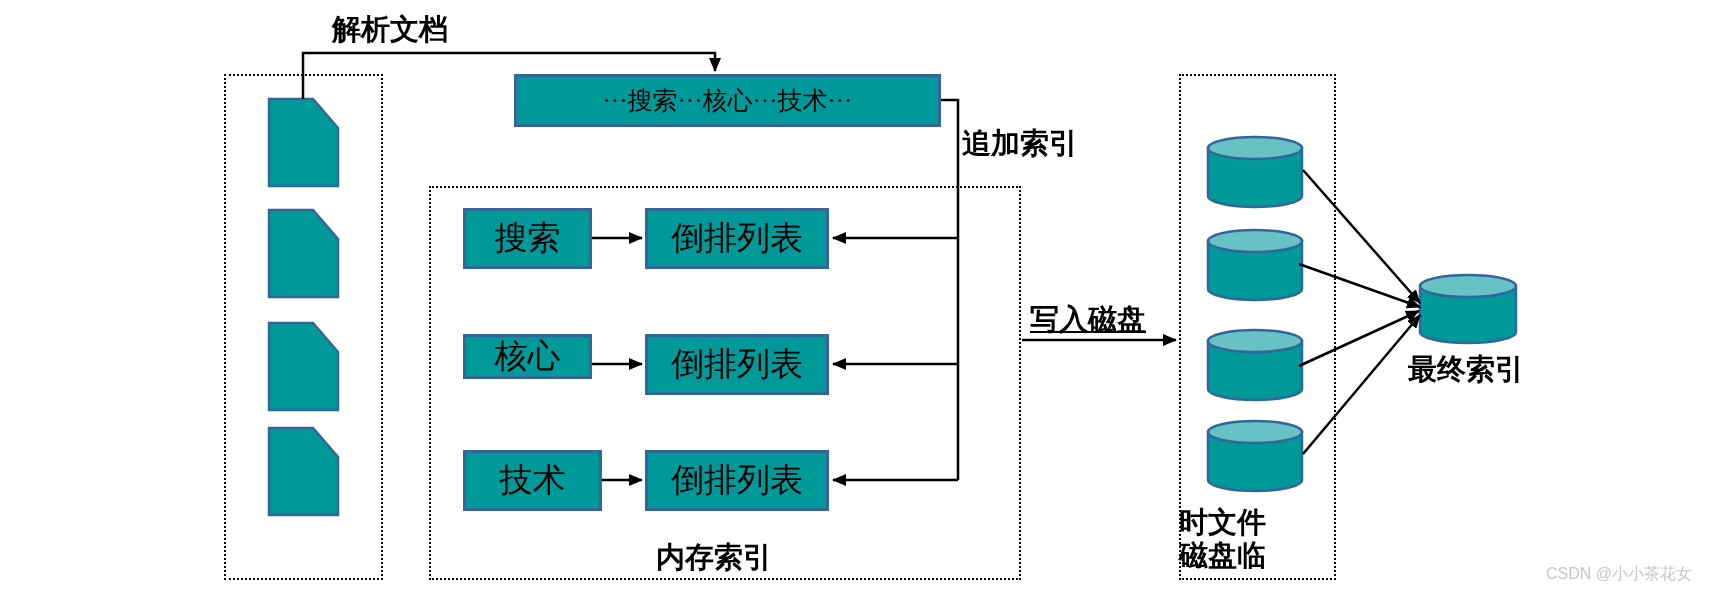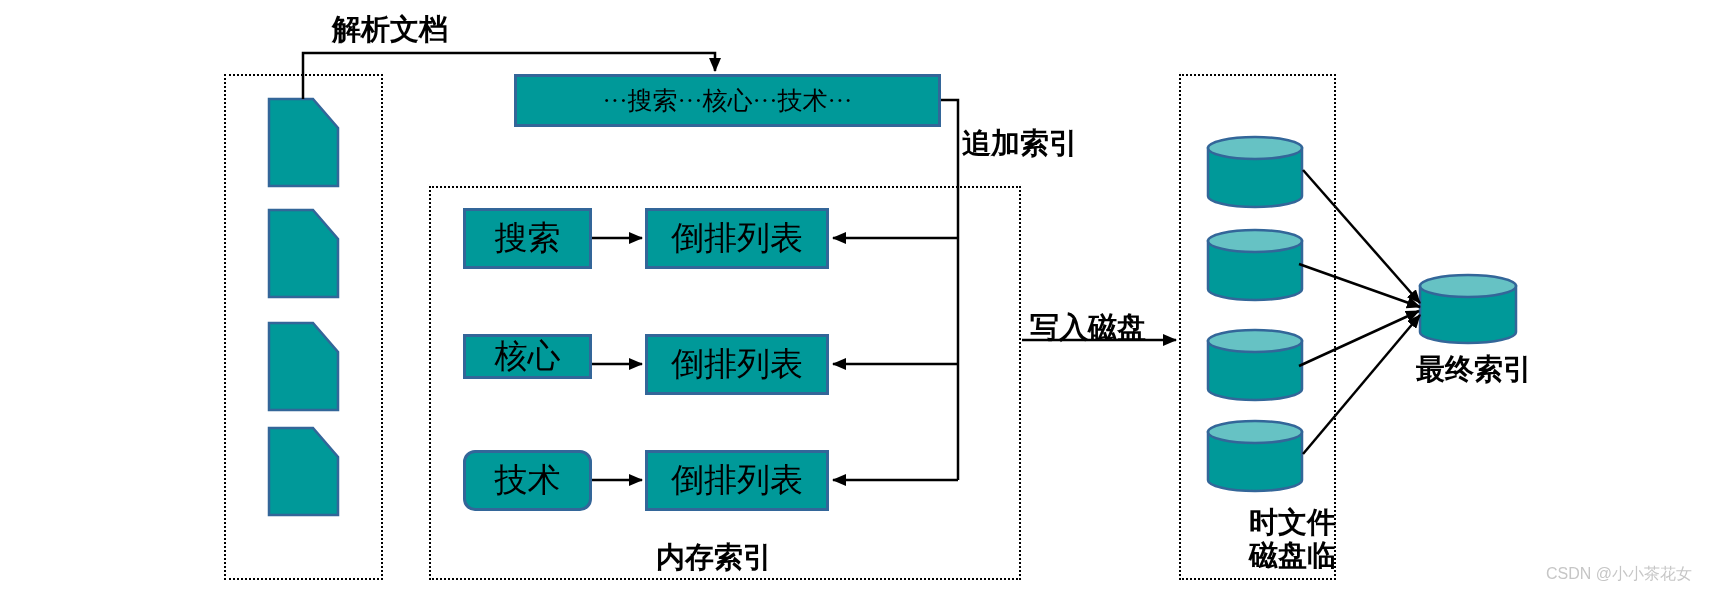--- a/index.html
+++ b/index.html
@@ -32,21 +32,21 @@
     white-space: nowrap;
   }
   .tealbox.wide { font-size: 25px; }
   .lbl {
     position: absolute;
     font-weight: bold;
     font-size: 29px;
     line-height: 1.2;
     white-space: nowrap;
   }
-  .lbl.centered { text-align: right; white-space: normal; }
+  .lbl.centered { text-align: left; white-space: normal; }
   .watermark {
     position: absolute;
     font-family: "Liberation Sans", sans-serif;
     font-weight: normal;
     font-size: 16px;
     color: var(--watermark);
     white-space: nowrap;
   }
   .shp  { fill: var(--shape-fill); stroke: var(--shape-border); stroke-width: 2.5; }
   .cyltop { fill: var(--cylinder-top); stroke: var(--shape-border); stroke-width: 2.5; }
@@ -130,30 +130,30 @@
     <span>倒排列表</span>
   </div>
 
   <div class="tealbox" style="left:463px; top:334px; width:129px; height:45px;">
     <span>核心</span>
   </div>
   <div class="tealbox" style="left:645px; top:334px; width:184px; height:61px;">
     <span>倒排列表</span>
   </div>
 
-  <div class="tealbox" style="left:463px; top:450px; width:129px; height:61px;border-radius:12px;">
+  <div class="tealbox" style="left:463px; top:450px; width:139px; height:61px;">
     <span>技术</span>
   </div>
   <div class="tealbox" style="left:645px; top:450px; width:184px; height:61px;">
     <span>倒排列表</span>
   </div>
 
   <div class="lbl" style="left:332px; top:12px;">解析文档</div>
   <div class="lbl" style="left:962px; top:126px;">追加索引</div>
-  <div class="lbl" style="left:1030px; top:310px;">写入磁盘</div>
+  <div class="lbl" style="left:1030px; top:302px;text-decoration:underline;">写入磁盘</div>
   <div class="lbl" style="left:656px; top:540px;">内存索引</div>
 
   <div class="lbl centered" style="left:1179px; top:506px; width:157px; line-height:33px;">
     <div>时文件</div>
     <div>磁盘临</div>
   </div>
 
   <div class="lbl centered" style="left:1408px; top:352px; width:124px;">最终索引</div>
 
   <div class="watermark" style="left:1546px; top:564px;">CSDN @小小茶花女</div>

